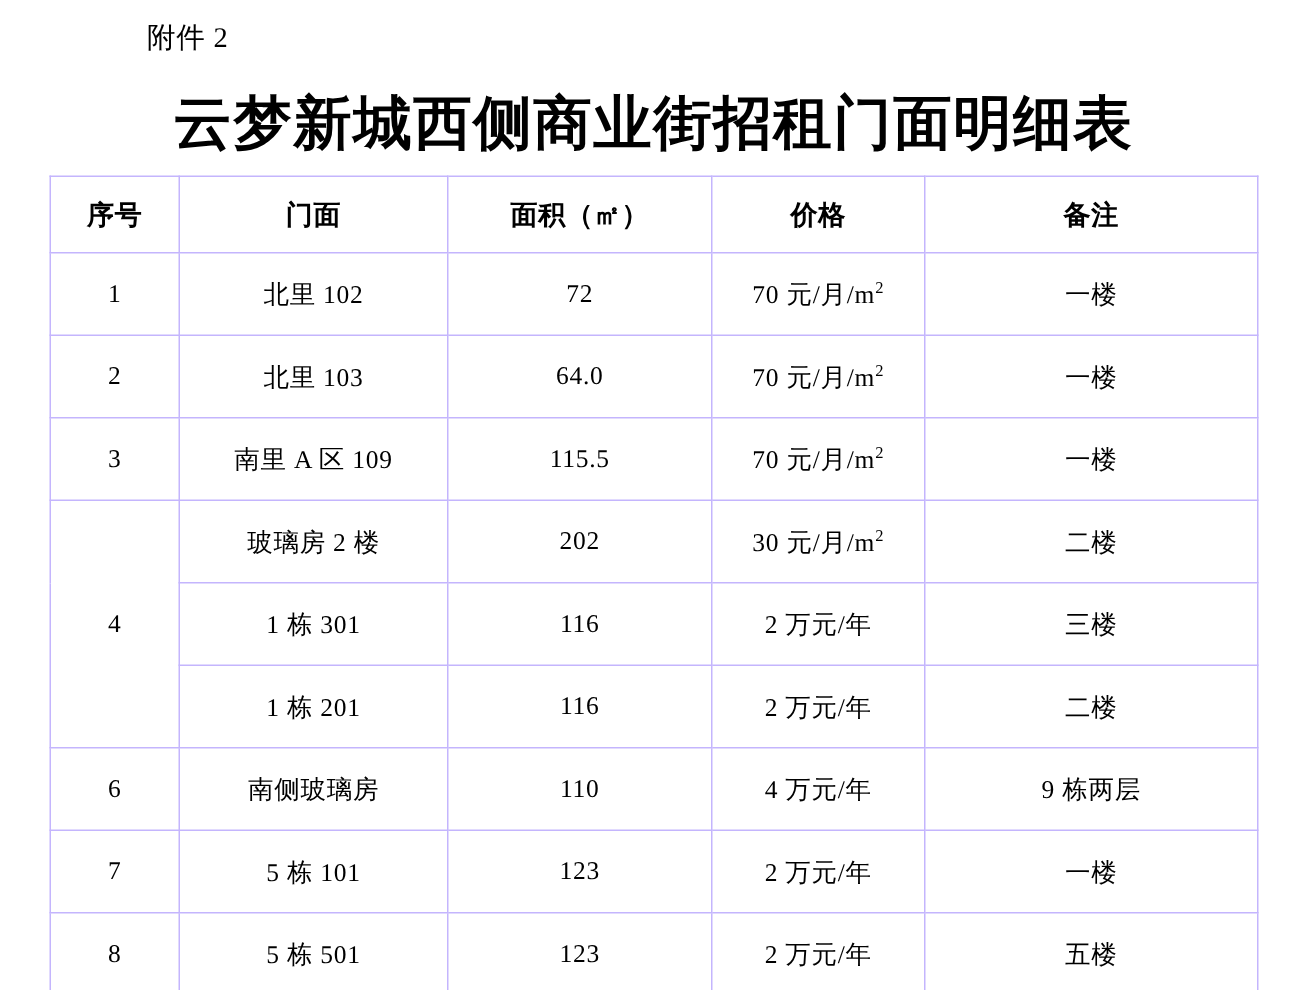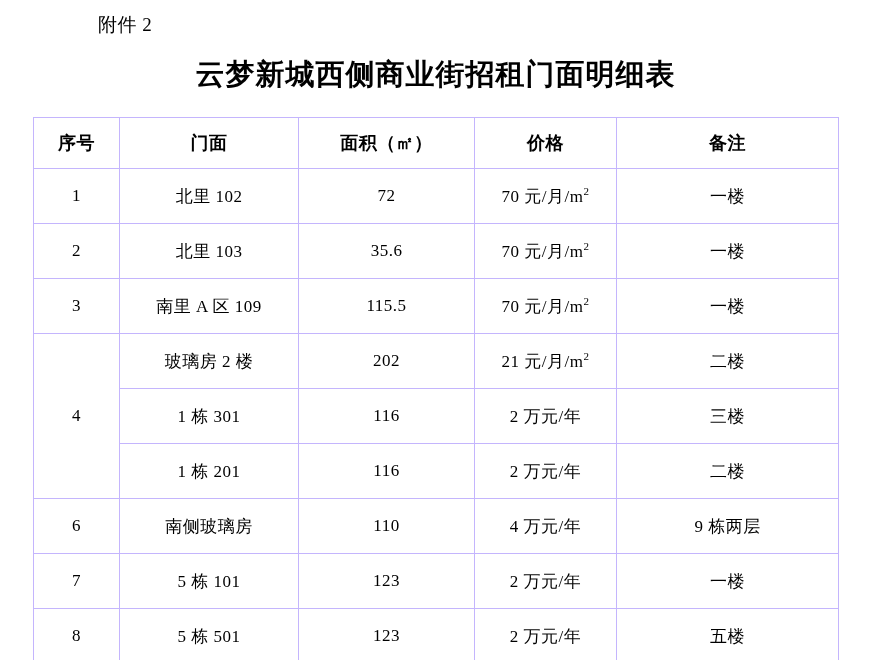--- a/index.html
+++ b/index.html
@@ -27,21 +27,21 @@
     font-size: 19px;
     letter-spacing: 0.5px;
     font-family: "Liberation Serif", "DejaVu Serif", serif;
   }
   .doc-title {
     position: absolute;
     left: 0;
     right: 0;
     top: 55px;
     text-align: center;
-    font-size: 29px;
+    font-size: 39px;
     font-weight: bold;
     letter-spacing: 1px;
     font-family: "Liberation Serif", "DejaVu Serif", serif;
   }
   .table-wrap {
     position: absolute;
     left: 33px;
     top: 117px;
     width: 805px;
   }
@@ -120,36 +120,36 @@
         <tr>
           <td class="num">1</td>
           <td>北里 102</td>
           <td class="area">72</td>
           <td class="price-cell"><span>70 元/月/m</span><span class="unit-sup">2</span></td>
           <td>一楼</td>
         </tr>
         <tr>
           <td class="num">2</td>
           <td>北里 103</td>
-          <td class="area">35.6</td>
+          <td class="area">64.0</td>
           <td class="price-cell"><span>70 元/月/m</span><span class="unit-sup">2</span></td>
           <td>一楼</td>
         </tr>
         <tr>
           <td class="num">3</td>
           <td>南里 A 区 109</td>
           <td class="area">115.5</td>
           <td class="price-cell"><span>70 元/月/m</span><span class="unit-sup">2</span></td>
           <td>一楼</td>
         </tr>
         <tr>
           <td class="num rowspan-cell" rowspan="3">4</td>
           <td>玻璃房 2 楼</td>
           <td class="area">202</td>
-          <td class="price-cell"><span>21 元/月/m</span><span class="unit-sup">2</span></td>
+          <td class="price-cell"><span>30 元/月/m</span><span class="unit-sup">2</span></td>
           <td>二楼</td>
         </tr>
         <tr>
           <td>1 栋 301</td>
           <td class="area">116</td>
           <td class="price-cell"><span>2 万元/年</span><span class="unit-sup"></span></td>
           <td>三楼</td>
         </tr>
         <tr>
           <td>1 栋 201</td>

